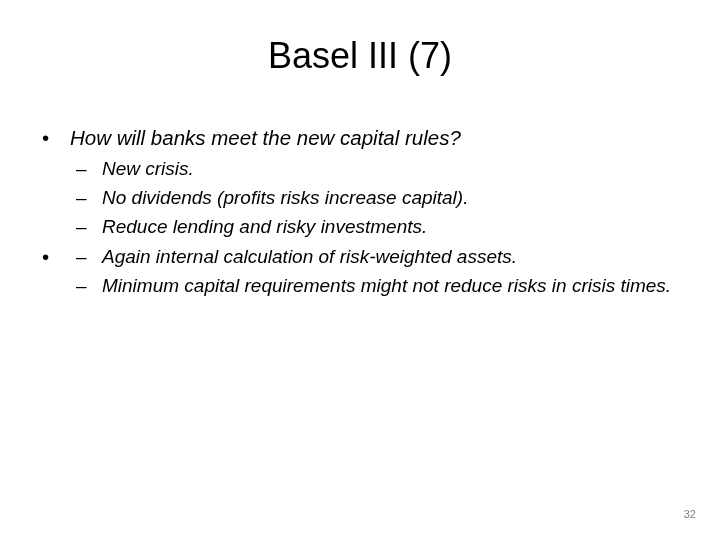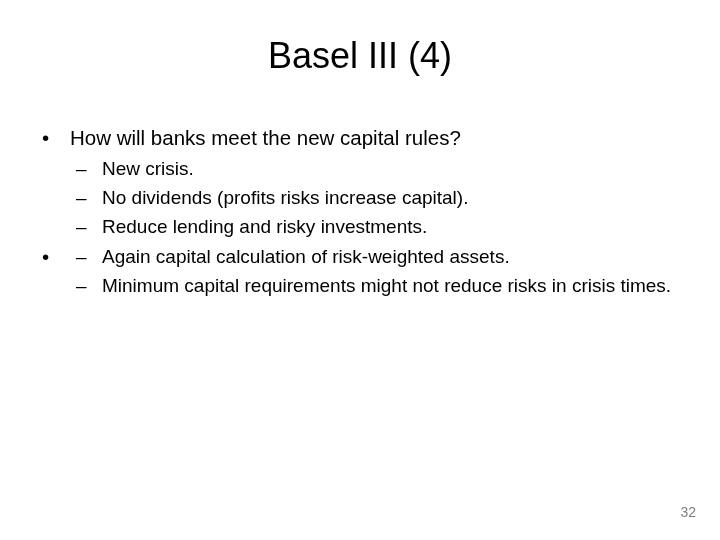--- a/index.html
+++ b/index.html
@@ -70,35 +70,36 @@
   }
   li.l2 > .bullet-dash {
     position: absolute;
     left: 6px;
     top: 0;
     font-size: 19px;
     line-height: 27px;
   }
   .l1-text, .l2-text {
     display: block;
+    font-style: italic;
   }
   .page-number {
     position: absolute;
     right: 24px;
     bottom: 20px;
-    font-size: 14px;
+    font-size: 11px;
     color: #7f7f7f;
   }
 </style>
 </head>
 <body>
 
 <div class="slide">
 
-  <div class="slide-title">Basel III (4)</div>
+  <div class="slide-title">Basel III (7)</div>
 
   <div class="body-block">
     <ul class="level1">
 
       <li class="l1">
         <span class="bullet-dot">•</span>
         <span class="l1-text">How will banks meet the new capital rules?</span>
         <ul class="level2">
           <li class="l2">
             <span class="bullet-dash">–</span>
@@ -113,21 +114,21 @@
             <span class="l2-text">Reduce lending and risky investments.</span>
           </li>
         </ul>
       </li>
 
       <li class="l1">
         <span class="bullet-dot">•</span>
         <ul class="level2">
           <li class="l2">
             <span class="bullet-dash">–</span>
-            <span class="l2-text">Again capital calculation of risk-weighted assets.</span>
+            <span class="l2-text">Again internal calculation of risk-weighted assets.</span>
           </li>
           <li class="l2">
             <span class="bullet-dash">–</span>
             <span class="l2-text">Minimum capital requirements might not reduce risks in crisis times.</span>
           </li>
         </ul>
       </li>
 
     </ul>
   </div>

